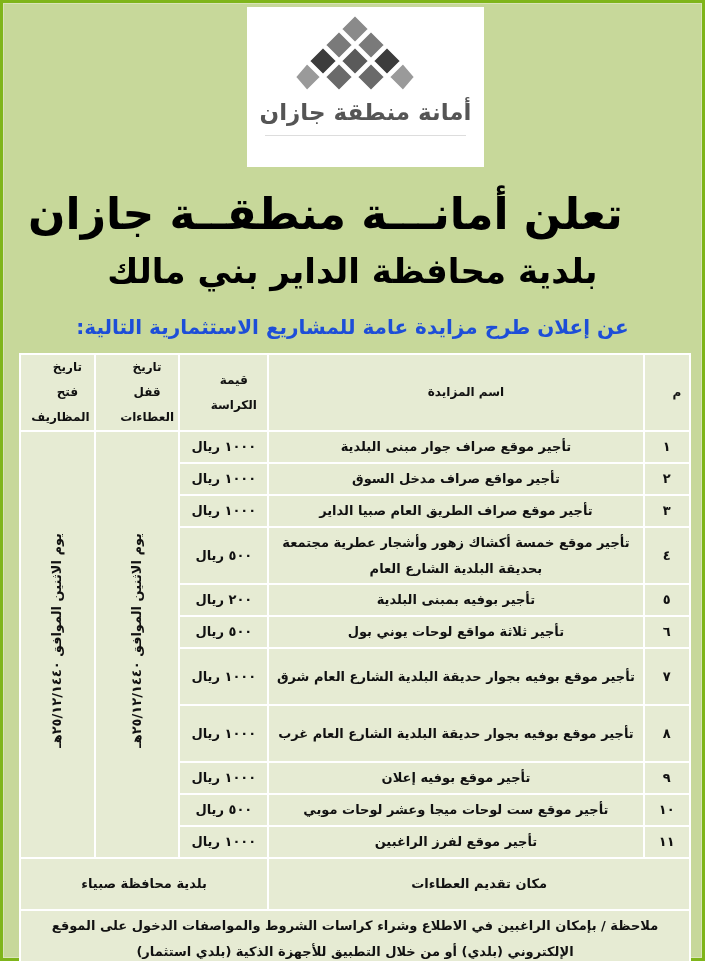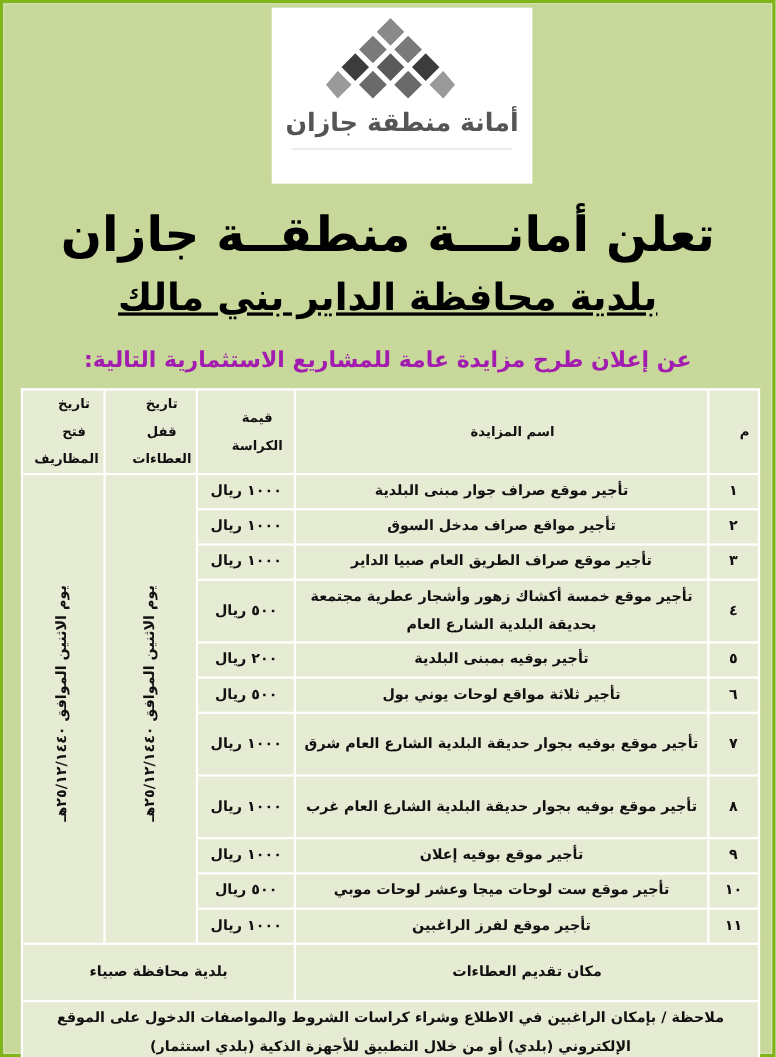--- a/index.html
+++ b/index.html
@@ -23,31 +23,32 @@
     position: absolute; left: 0; right: 0; top: 92px; text-align: center;
     font-size: 23px; font-weight: bold; color: #555; letter-spacing: 1px;
     font-family: "DejaVu Sans", sans-serif;
   }
   .logo-rule { position: absolute; left: 18px; right: 18px; top: 128px; border-top: 1px solid #ddd; }
   .logo-sub {
     position: absolute; left: 0; right: 0; top: 134px; text-align: center;
     font-size: 15px; color: #333; letter-spacing: 2px;
   }
   .title1 {
-    position: absolute; left: 0; right: 0; top: 182px; text-align: center;
+    position: absolute; left: 0; right: 0; top: 182px; text-align: left;
     font-size: 44px; font-weight: bold; color: #000; line-height: 56px;
     font-family: "DejaVu Sans", sans-serif;
+    padding-left: 24px;
   }
   .title2 {
     position: absolute; left: 0; right: 0; top: 243px; text-align: center;
-    font-size: 34px; font-weight: bold; color: #000; line-height: 48px; text-decoration: underline;
+    font-size: 34px; font-weight: bold; color: #000; line-height: 48px;
   }
   .title3 {
     position: absolute; left: 0; right: 0; top: 305px; text-align: center;
-    font-size: 20px; font-weight: bold; color: #a21caf; line-height: 36px;
+    font-size: 20px; font-weight: bold; color: #1d4ed8; line-height: 36px;
   }
   table.auction {
     position: absolute; left: 15px; top: 349px; width: 672px;
     border-collapse: collapse; table-layout: fixed;
     background: #e6ebd3;
   }
   table.auction td, table.auction th {
     border: 2px solid #ffffff;
     text-align: center; vertical-align: middle;
     font-size: 13px; font-weight: bold; color: #111;

